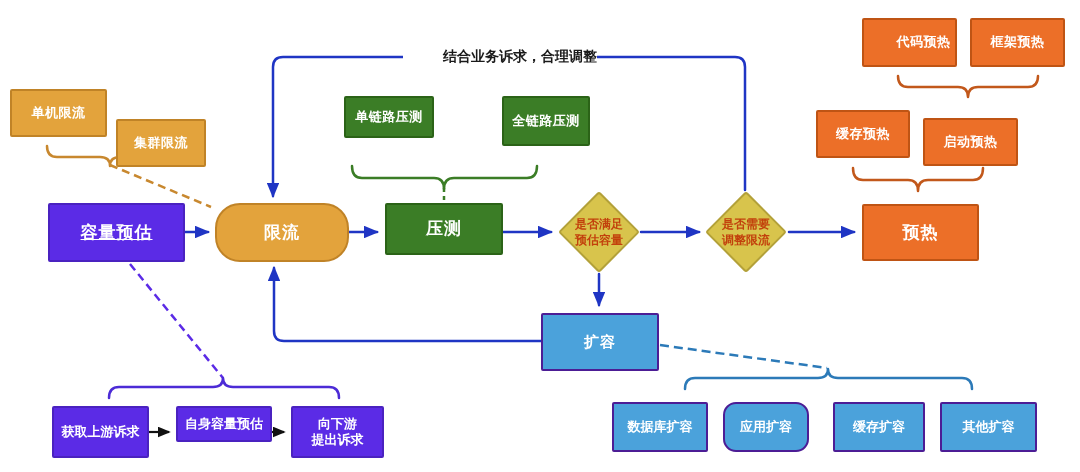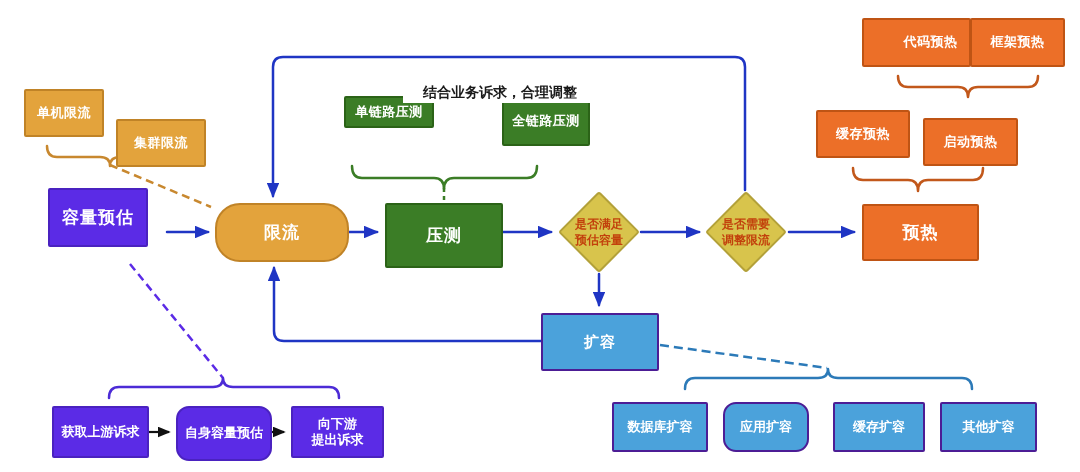--- a/index.html
+++ b/index.html
@@ -22,22 +22,22 @@
   .small{font-size:13px;letter-spacing:0.5px;}
   .diamond{
     position:absolute;width:58px;height:58px;background:#D8C44C;border:2px solid #B3A139;
     transform:rotate(45deg);border-radius:3px;box-sizing:border-box;
   }
   .diamond-label{
     position:absolute;width:82px;text-align:center;font-size:12px;font-weight:bold;
     color:#c2410c;line-height:1.3;letter-spacing:0;
   }
   .edge-label{
-    position:absolute;left:403px;top:47px;width:194px;text-align:center;
-    background:#ffffff;font-size:14px;font-weight:600;color:#1a1a1a;padding:1px 0;margin-top:36px;
+    position:absolute;left:403px;top:47px;width:194px;text-align:right;
+    background:#ffffff;font-size:14px;font-weight:600;color:#1a1a1a;padding:1px 0;
   }
 </style>
 </head>
 <body>
 
 <div id="canvas">
 
   <svg id="wires" width="1080" height="472" viewBox="0 0 1080 472">
     <defs>
       <marker id="ab" markerWidth="6" markerHeight="5" refX="5.2" refY="2.5" orient="auto" markerUnits="strokeWidth">
@@ -72,51 +72,51 @@
     <g fill="none" stroke-width="2.5" stroke-linecap="round" stroke-linejoin="round">
       <path stroke="#C8882F" d="M47,146 Q47,157 57,157 L100,157 Q110,157 110,166 Q110,157 120,157 L162,157 Q172,157 172,146"></path>
       <path stroke="#3B7D26" d="M352,166 Q352,178 362,178 L434,178 Q444,178 444,189 Q444,178 454,178 L527,178 Q537,178 537,166"></path>
       <path stroke="#C2581B" d="M898,76 Q898,87 908,87 L958,87 Q968,87 968,97 Q968,87 978,87 L1028,87 Q1038,87 1038,76"></path>
       <path stroke="#C2581B" d="M853,168 Q853,180 863,180 L908,180 Q918,180 918,191 Q918,180 928,180 L973,180 Q983,180 983,168"></path>
       <path stroke="#4C2BD6" d="M109,398 Q109,387 119,387 L213,387 Q223,387 223,378 Q223,387 233,387 L329,387 Q339,387 339,398"></path>
       <path stroke="#2C7AB8" d="M685,389 Q685,378 695,378 L818,378 Q828,378 828,369 Q828,378 838,378 L962,378 Q972,378 972,389"></path>
     </g>
   </svg>
 
-  <div class="box amber small" style="left:24px;top:89px;width:80px;height:48px;">单机限流</div>
+  <div class="box amber small" style="left:10px;top:89px;width:97px;height:48px;">单机限流</div>
   <div class="box amber small" style="left:116px;top:89px;width:90px;height:48px;margin-top:30px;">集群限流</div>
 
-  <div class="box green small" style="left:344px;top:96px;width:90px;height:32px;">单链路压测</div>
+  <div class="box green small" style="left:344px;top:96px;width:90px;height:42px;">单链路压测</div>
   <div class="box green small" style="left:462px;top:96px;width:88px;height:50px;margin-left:40px;">全链路压测</div>
 
-  <div class="box orange small" style="left:862px;top:18px;width:109px;height:49px;padding-left:28px;">代码预热</div>
+  <div class="box orange small" style="left:862px;top:18px;width:95px;height:49px;padding-left:28px;">代码预热</div>
   <div class="box orange small" style="left:970px;top:18px;width:95px;height:49px;">框架预热</div>
   <div class="box orange small" style="left:816px;top:110px;width:94px;height:48px;">缓存预热</div>
   <div class="box orange small" style="left:923px;top:118px;width:95px;height:48px;">启动预热</div>
 
-  <div class="box purple main" style="left:48px;top:188px;width:100px;height:59px;">容量预估</div>
+  <div class="box purple main" style="left:48px;top:203px;width:137px;height:59px;text-decoration:underline;">容量预估</div>
   <div class="box amber main" style="left:215px;top:203px;width:134px;height:59px;border-radius:25px;">限流</div>
-  <div class="box green main" style="left:385px;top:203px;width:118px;height:65px;">压测</div>
+  <div class="box green main" style="left:385px;top:203px;width:118px;height:52px;">压测</div>
   <div class="box orange main" style="left:862px;top:204px;width:117px;height:57px;">预热</div>
 
   <div class="diamond" style="left:570px;top:203px;"></div>
   <div class="diamond-label" style="left:558px;top:217px;">
     <span>是否满足</span><br>
     <span>预估容量</span>
   </div>
   <div class="diamond" style="left:717px;top:203px;"></div>
   <div class="diamond-label" style="left:705px;top:217px;">
     <span>是否需要</span><br>
     <span>调整限流</span>
   </div>
 
   <div class="box blue main" style="left:541px;top:313px;width:118px;height:58px;font-size:15px;">扩容</div>
 
   <div class="box purple small" style="left:52px;top:406px;width:97px;height:52px;letter-spacing:0;">获取上游诉求</div>
-  <div class="box purple small" style="left:176px;top:406px;width:96px;height:55px;letter-spacing:0;border-radius:13px;">自身容量预估</div>
+  <div class="box purple small" style="left:176px;top:406px;width:96px;height:36px;letter-spacing:0;">自身容量预估</div>
   <div class="box purple small" style="left:291px;top:406px;width:93px;height:52px;letter-spacing:0;text-align:center;">
     <span>向下游</span>
     <span>提出诉求</span>
   </div>
 
   <div class="box blue small" style="left:612px;top:402px;width:96px;height:50px;letter-spacing:0;">数据库扩容</div>
   <div class="box blue small" style="left:723px;top:402px;width:86px;height:50px;letter-spacing:0;border-radius:13px;">应用扩容</div>
   <div class="box blue small" style="left:833px;top:402px;width:92px;height:50px;letter-spacing:0;">缓存扩容</div>
   <div class="box blue small" style="left:940px;top:402px;width:97px;height:50px;letter-spacing:0;">其他扩容</div>
 

